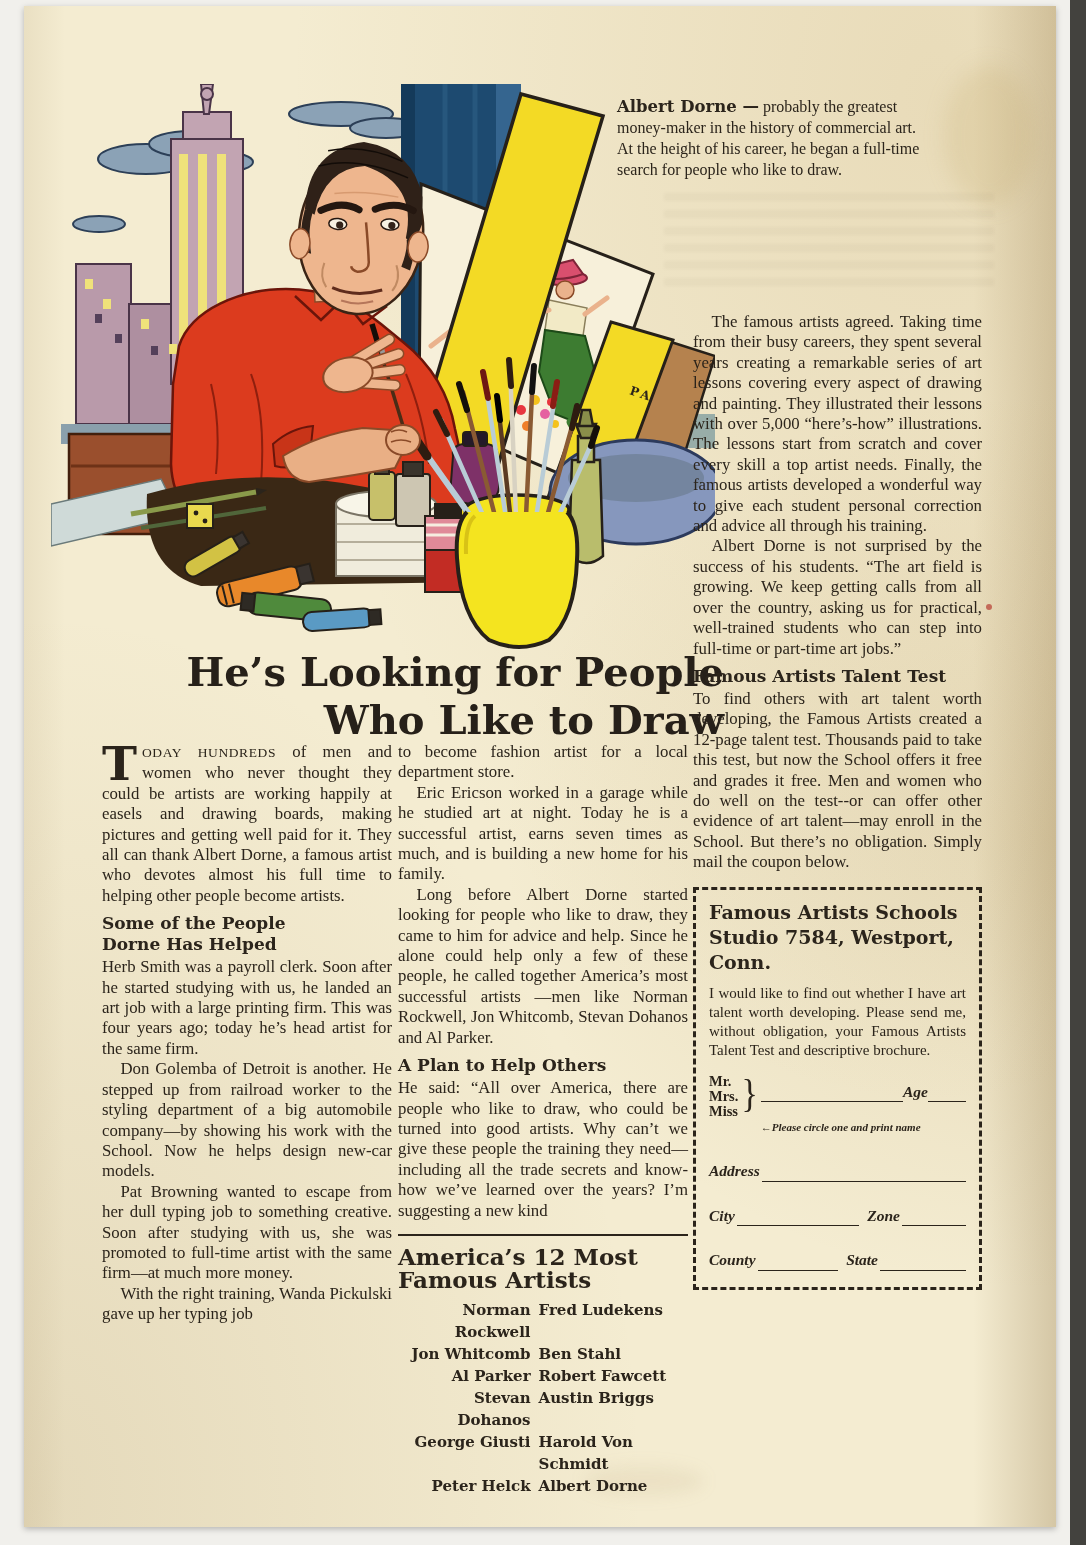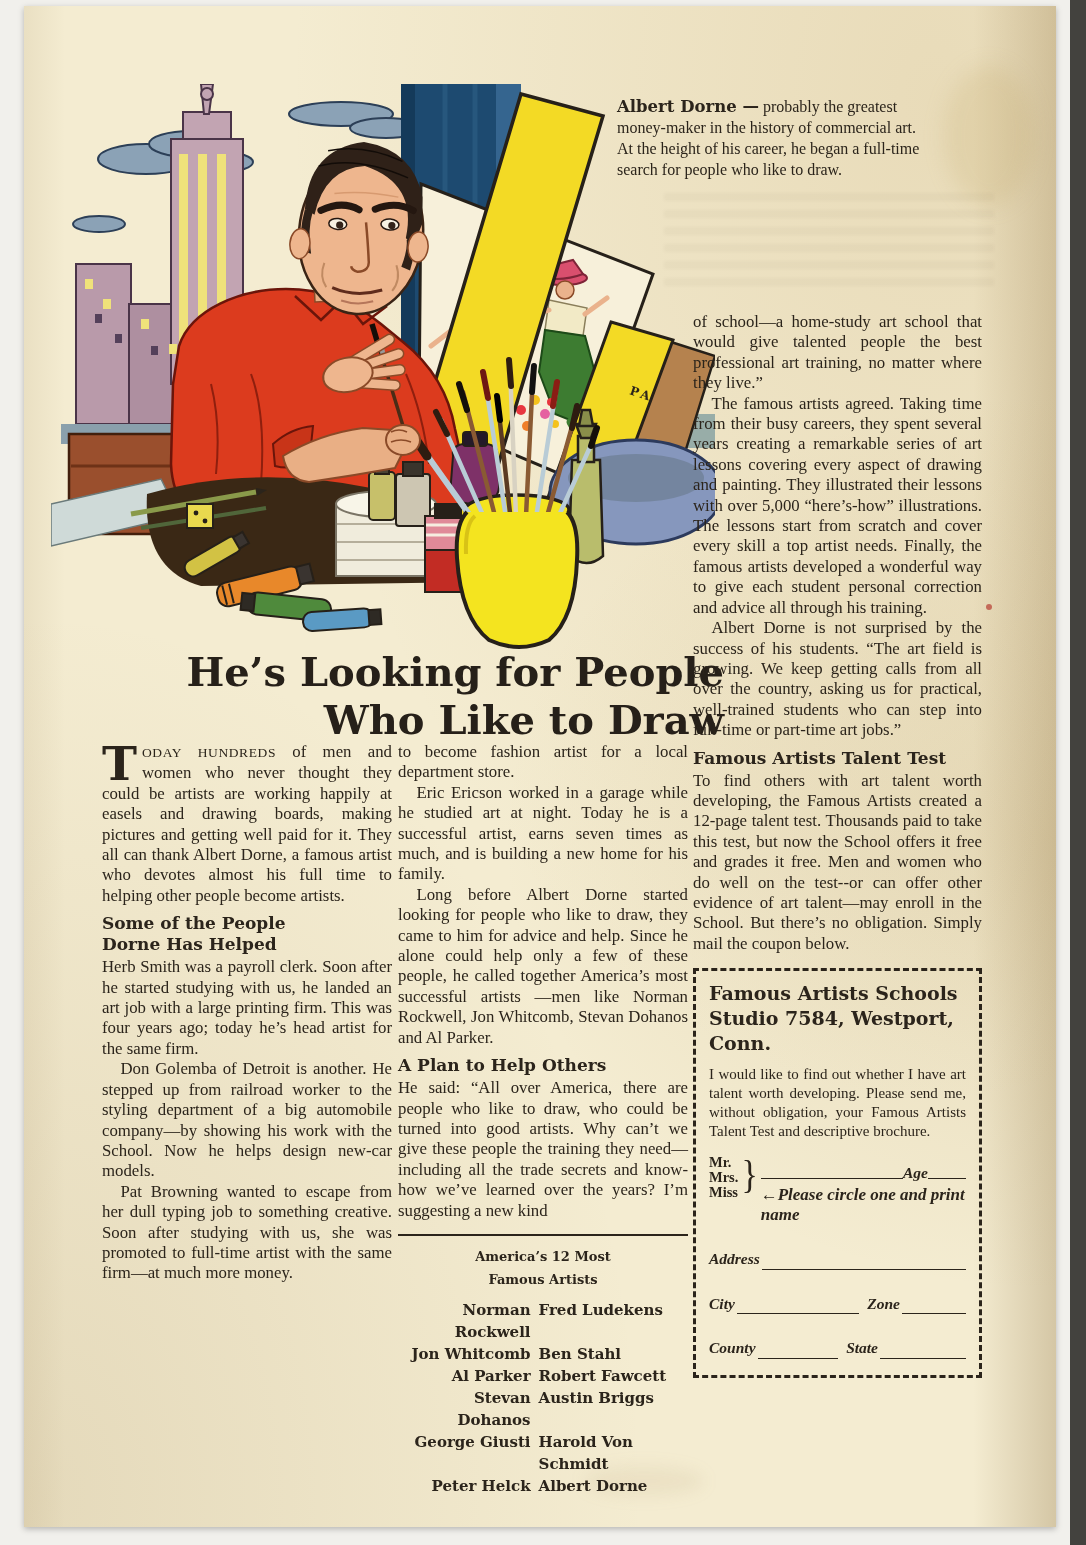--- a/index.html
+++ b/index.html
@@ -34,39 +34,39 @@
   .col p{margin:0;text-indent:1.1em;}
   .col p.noind{text-indent:0;}
   .subhead{font-family:"DejaVu Serif",serif;font-weight:bold;font-size:17px;line-height:21px;
            margin:7px 0 2px;text-align:left;}
   .dropcap{float:left;font-family:"DejaVu Serif",serif;font-weight:bold;font-size:47px;
            line-height:37px;padding:3px 5px 0 0;}
   .smcaps{font-size:13.5px;letter-spacing:.6px;}
 
   
   .artists{margin-top:13px;border-top:2px solid #2b241b;padding-top:9px;}
-  .artists-heading{font-family:"DejaVu Serif",serif;font-weight:bold;font-size:13px;line-height:23px;text-align:center;}
+  .artists-heading{font-family:"DejaVu Serif",serif;font-weight:bold;font-size:23px;line-height:23px;text-align:left;}
   .artists-table{margin-top:8px;font-family:"DejaVu Serif",serif;font-weight:bold;font-size:15px;line-height:22px;}
   .artist-row{display:flex;}
   .a-left{width:47%;text-align:right;padding-right:8px;}
   .a-right{width:53%;text-align:left;}
 
   
   .coupon{margin-top:14px;border:3px dashed #2b241b;padding:10px 13px 16px;text-align:left;}
   .coupon-title{font-family:"DejaVu Serif",serif;font-weight:bold;font-size:19px;line-height:25px;}
   .coupon-body{font-size:15px;line-height:19px;margin-top:9px;text-align:justify;}
   .name-row{display:flex;margin-top:14px;}
   .prefixes{font-weight:bold;font-size:14.5px;line-height:15px;}
   .brace{font-size:34px;line-height:44px;transform:scaleY(1.2);margin:0 3px;}
   .name-lines{flex:1;padding-top:8px;}
-  .fill-line{display:flex;align-items:flex-start;font-style:italic;font-weight:bold;font-size:15.5px;}
+  .fill-line{display:flex;align-items:flex-end;font-style:italic;font-weight:bold;font-size:15.5px;}
   .uline{border-bottom:1.6px solid #2b241b;height:15px;display:inline-block;}
   .grow{flex:1;}
   .w40{width:38px;} .w64{width:64px;} .w86{width:86px;}
-  .circle-note{font-style:italic;font-weight:bold;font-size:17px;margin-top:1px;}
+  .circle-note{font-style:italic;font-weight:bold;font-size:11px;margin-top:15px;}
   .field-row{display:flex;align-items:flex-end;font-style:italic;font-weight:bold;font-size:15.5px;margin-top:24px;}
   .field-row .lbl{margin-right:2px;}
   .field-row .lbl2{margin:0 2px 0 8px;}
 </style>
 </head>
 <body>
 
 <div class="stage">
   <div class="comic-edge"></div>
   <div class="page">
@@ -333,20 +333,21 @@
 
     <div class="col" id="col-left">
       <p class="noind"><span class="dropcap">T</span><span class="smcaps">ODAY HUNDREDS</span><span> of men and women who never thought they could be artists are working happily at easels and drawing boards, making pictures and getting well paid for it. They all can thank Albert Dorne, a famous artist who devotes almost his full time to helping other people become artists.</span></p>
       <div class="subhead">
         <div>Some of the People</div>
         <div>Dorne Has Helped</div>
       </div>
       <p class="noind">Herb Smith was a payroll clerk. Soon after he started studying with us, he landed an art job with a large printing firm. This was four years ago; today he’s head artist for the same firm.</p>
       <p>Don Golemba of Detroit is another. He stepped up from railroad worker to the styling department of a big automobile company—by showing his work with the School. Now he helps design new-car models.</p>
       <p>Pat Browning wanted to escape from her dull typing job to something creative. Soon after studying with us, she was promoted to full-time artist with the same firm—at much more money.</p>
+      <p>With the right training, Wanda Pickulski gave up her typing job</p>
     </div>
 
     <div class="col" id="col-mid">
       <p class="noind">to become fashion artist for a local department store.</p>
       <p>Eric Ericson worked in a garage while he studied art at night. Today he is a successful artist, earns seven times as much, and is building a new home for his family.</p>
       <p>Long before Albert Dorne started looking for people who like to draw, they came to him for advice and help. Since he alone could help only a few of these people, he called together America’s most successful artists —men like Norman Rockwell, Jon Whitcomb, Stevan Dohanos and Al Parker.</p>
       <div class="subhead">A Plan to Help Others</div>
       <p class="noind">He said: “All over America, there are people who like to draw, who could be turned into good artists. Why can’t we give these people the training they need—including all the trade secrets and know-how we’ve learned over the years? I’m suggesting a new kind</p>
 
       <div class="artists">
@@ -377,21 +378,20 @@
             </div>
           <div class="artist-row">
               <span class="a-left">Peter Helck</span>
               <span class="a-right">Albert Dorne</span>
             </div>
         </div>
       </div>
     </div>
 
     <div class="col" id="col-right">
-      <p class="noind">of school—a home-study art school that would give talented people the best professional art training, no matter where they live.”</p>
       <p>The famous artists agreed. Taking time from their busy careers, they spent several years creating a remarkable series of art lessons covering every aspect of drawing and painting. They illustrated their lessons with over 5,000 “here’s-how” illustrations. The lessons start from scratch and cover every skill a top artist needs. Finally, the famous artists developed a wonderful way to give each student personal correction and advice all through his training.</p>
       <p>Albert Dorne is not surprised by the success of his students. “The art field is growing. We keep getting calls from all over the country, asking us for practical, well-trained students who can step into full-time or part-time art jobs.”</p>
       <div class="subhead">Famous Artists Talent Test</div>
       <p class="noind">To find others with art talent worth developing, the Famous Artists created a 12-page talent test. Thousands paid to take this test, but now the School offers it free and grades it free. Men and women who do well on the test--or can offer other evidence of art talent—may enroll in the School. But there’s no obligation. Simply mail the coupon below.</p>
 
       <div class="coupon">
         <div class="coupon-title">
           <div>Famous Artists Schools</div>
           <div>Studio 7584, Westport, Conn.</div>
         </div>

